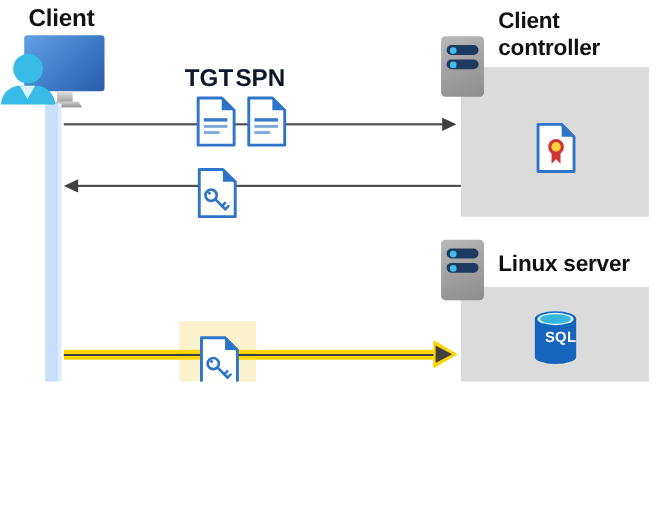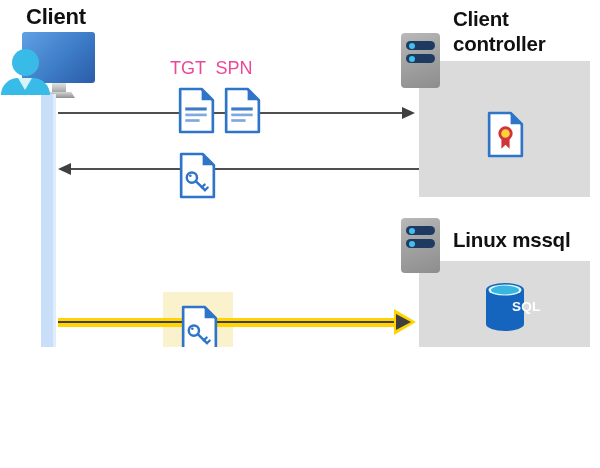--- a/index.html
+++ b/index.html
@@ -7,21 +7,21 @@
     position:relative;width:600px;height:347px;background:#ffffff;
     font-family:"Liberation Sans",sans-serif;overflow:hidden;
   }
   .abs{position:absolute;}
 
   
   .h-label{font-weight:700;color:#111;font-size:20.5px;line-height:25px;letter-spacing:-0.2px;}
   .client-label{left:26px;top:4px;font-size:22px;}
   .dc-label{left:453px;top:6px;width:125px;}
   .linux-label{left:453px;top:227px;white-space:nowrap;}
-  .ticket-label{top:58px;width:40px;text-align:center;font-size:18px;color:#ec4899;}
+  .ticket-label{top:58px;width:40px;text-align:center;font-size:22px;color:#0f172a;font-weight:bold;}
   .tgt-label{left:168px;}
   .spn-label{left:214px;}
   .keytab-label{left:419px;top:419px;width:171px;text-align:center;font-size:19.5px;color:#3d3d3d;}
 
   
   .gray-box{background:#dbdbdb;z-index:1;}
   .dc-box{left:419px;top:61px;width:171px;height:136px;}
   .linux-box{left:419px;top:261px;width:171px;height:197px;}
 
   
@@ -80,31 +80,31 @@
   .doc{width:39px;height:47px;z-index:3;}
   .tgt-doc{left:177px;top:87px;}
   .spn-doc{left:223px;top:87px;}
   .key-doc-top{left:178px;top:152px;}
   .key-doc-hl{left:180px;top:305px;z-index:4;}
   .cert-doc{left:486px;top:111px;}
   .keytab-doc{left:486px;top:358px;}
 
   
   .sql-icon{left:486px;top:282px;width:38px;height:50px;z-index:3;}
-  .sql-text{position:absolute;left:0;top:17px;width:100%;text-align:left;
-    color:#fff;font-weight:700;font-size:13.5px;letter-spacing:0.3px;margin-left:26px;}
+  .sql-text{position:absolute;left:0;top:17px;width:100%;text-align:right;
+    color:#fff;font-weight:700;font-size:13.5px;letter-spacing:0.3px;}
 </style>
 </head>
 <body>
 
 <div class="canvas">
 
   <div class="abs h-label client-label">Client</div>
   <div class="abs h-label dc-label">Client controller</div>
-  <div class="abs h-label linux-label">Linux mssql</div>
+  <div class="abs h-label linux-label">Linux server</div>
 
   <div class="abs gray-box dc-box"></div>
   <div class="abs gray-box linux-box"></div>
 
   <div>
     <div class="abs monitor"></div>
     <div class="abs stand-neck"></div>
     <div class="abs stand-base"></div>
     <div class="abs person-head"></div>
     <div class="abs person-body"></div>

